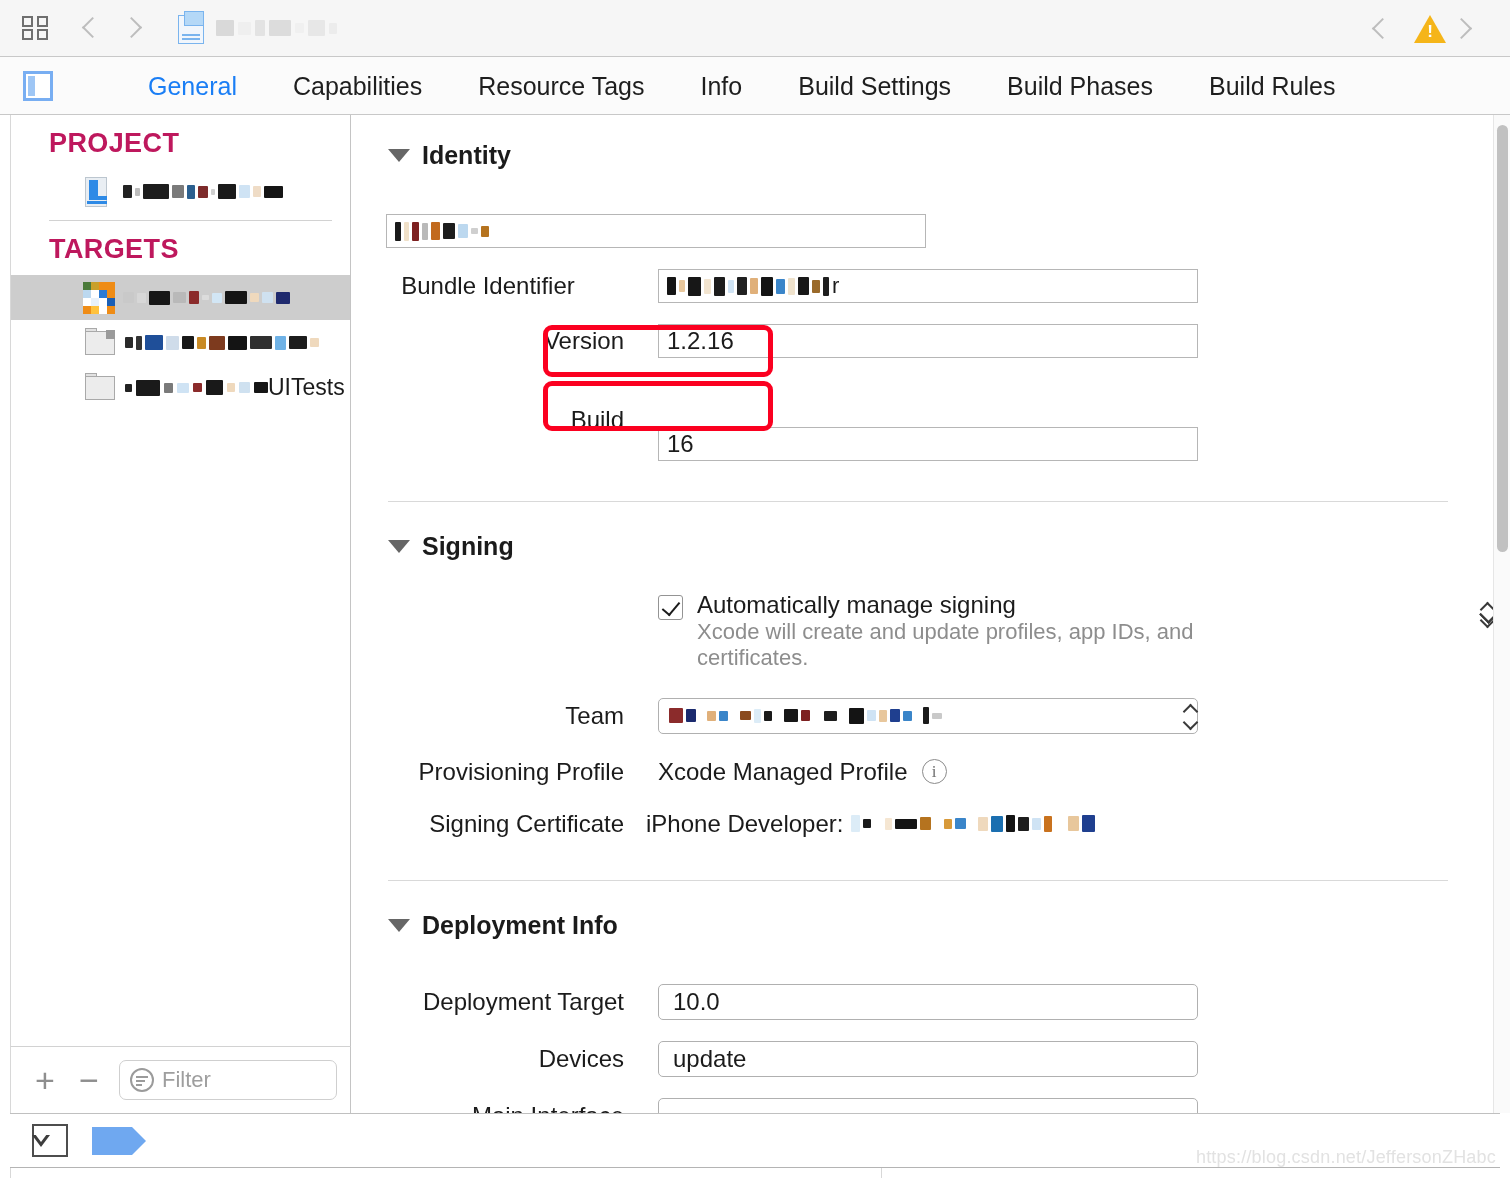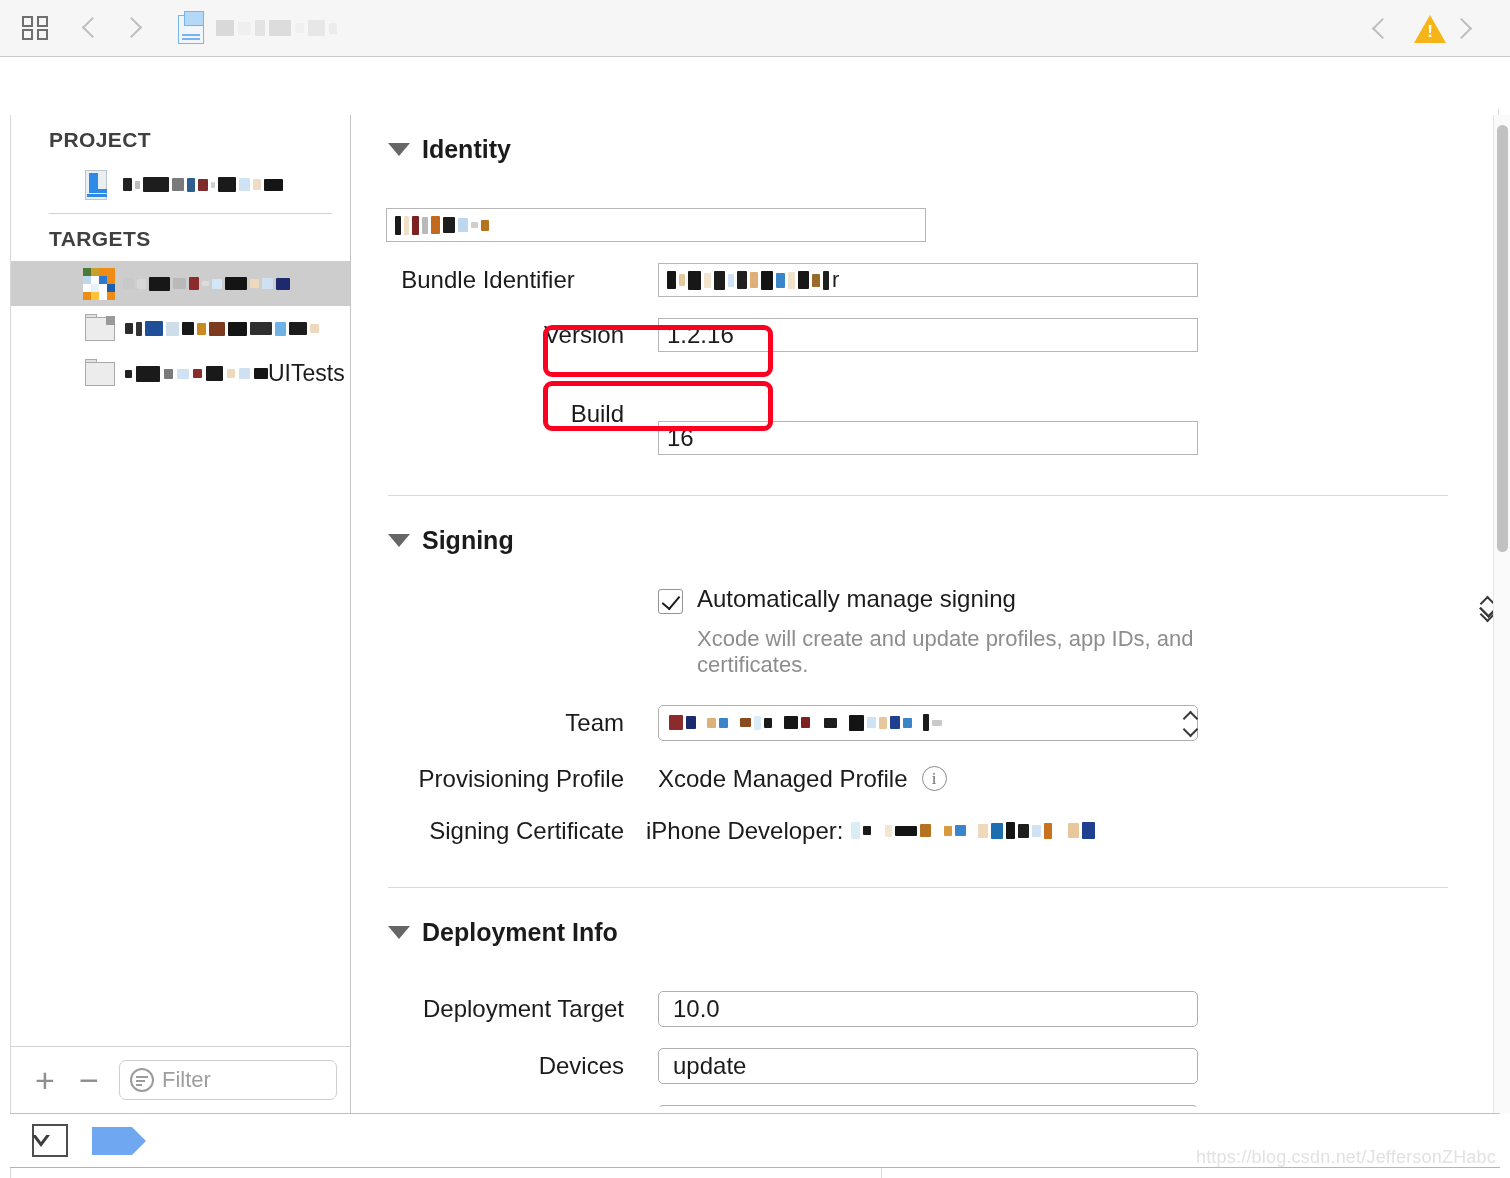--- a/index.html
+++ b/index.html
@@ -90,21 +90,21 @@
     white-space: nowrap; cursor: default;
   }
   .tab.active { color: #1a7ef5; }
 
   
   .sidebar {
     position:absolute; left: 10px; top: 115px; width: 341px; height: 998px;
     background:#ffffff; border-right: 1px solid #c4c4c4; border-left: 1px solid #d8d8d8;
   }
   .sec-head {
-    font-size: 21px; font-weight: bold; color: #404040; letter-spacing: .4px;
+    font-size: 27px; font-weight: bold; color: #be185d; letter-spacing: .4px;
     padding: 13px 0 10px 38px;
   }
   .sb-row {
     height: 45px; display:flex; align-items:center; padding-left: 72px; position: relative;
   }
   .sb-row.selected { background: #cdcdcd; }
   .divider-h { height:1px; background:#d2d2d2; margin: 6px 18px 0 38px; }
 
   .ic { width: 34px; height: 34px; margin-right: 8px; flex:none; position:relative; }
   
@@ -142,21 +142,21 @@
     width:24px; height:24px; border-radius:50%; border:2px solid #9b9b9b; position:relative; flex:none;
   }
   .filter-ic i { position:absolute; left:4px; height:2px; background:#9b9b9b; }
   .filter-ic i:nth-child(1){ top:6px; width:12px; }
   .filter-ic i:nth-child(2){ top:10px; width:9px; }
   .filter-ic i:nth-child(3){ top:14px; width:6px; }
   .filter-ph { font-size:22px; color:#9e9e9e; }
 
   
   .content {
-    position:absolute; left: 352px; top: 109px; width: 1147px; height: 998px;
+    position:absolute; left: 352px; top: 115px; width: 1147px; height: 998px;
     background:#fff; overflow:hidden; border-right:1px solid #d8d8d8;
   }
   .sec-title {
     display:flex; align-items:center; gap:12px; font-size: 25px; font-weight: bold; color:#1b1b1b;
   }
   .tri {
     width:0;height:0;border-left:11px solid transparent;border-right:11px solid transparent;
     border-top:13px solid #666; flex:none;
   }
   .row { display:flex; align-items:center; }
@@ -292,20 +292,32 @@
         </span>
       </div>
     </div>
     <div class="tb-right">
       <div class="chev"></div>
       <div class="warn-tri"></div>
       <div class="chev right"></div>
     </div>
   </div>
 
+  <div class="tabbar">
+    <div class="sidebar-toggle"></div>
+    <div class="tabs">
+      <div class="tab active">General</div>
+      <div class="tab">Capabilities</div>
+      <div class="tab">Resource Tags</div>
+      <div class="tab">Info</div>
+      <div class="tab">Build Settings</div>
+      <div class="tab">Build Phases</div>
+      <div class="tab">Build Rules</div>
+    </div>
+  </div>
 
   <div class="sidebar">
 
     <div class="sec-head">PROJECT</div>
 
     <div class="sb-row" style="padding-left:70px;">
       <div class="ic proj">
         <div class="a"></div>
           <div class="b"></div>
           <div class="c"></div>
@@ -479,21 +491,21 @@
 
     <div class="sec-title" style="margin: 30px 0 0 36px;">
       <span class="tri"></span>
       <span>Signing</span>
     </div>
 
     <div class="row" style="margin: 30px 0 0 306px; align-items:flex-start;">
       <div class="cbx" style="margin-top:4px;"></div>
       <div style="margin-left:14px;">
         <div style="font-size:24px;color:#1b1b1b;">Automatically manage signing</div>
-        <div class="hint" style="width:500px;margin-top:13px;">Xcode will create and update profiles, app IDs, and certificates.</div>
+        <div class="hint" style="width:500px;margin-top:0;">Xcode will create and update profiles, app IDs, and certificates.</div>
       </div>
     </div>
 
     <div class="row" style="margin: 27px 0 0 0;">
       <div class="lbl" style="width: 272px;">Team</div>
       <div class="sel" style="width: 540px; margin-left: 34px; padding-left:10px;">
         <span class="redact">
           <b style="width:14px;height:15px;background:#8b2b2b;"></b>
           <b style="width:10px;height:13px;background:#1b2a6e;"></b>
           <b style="width:5px;height:5px;background:#fff;"></b>

